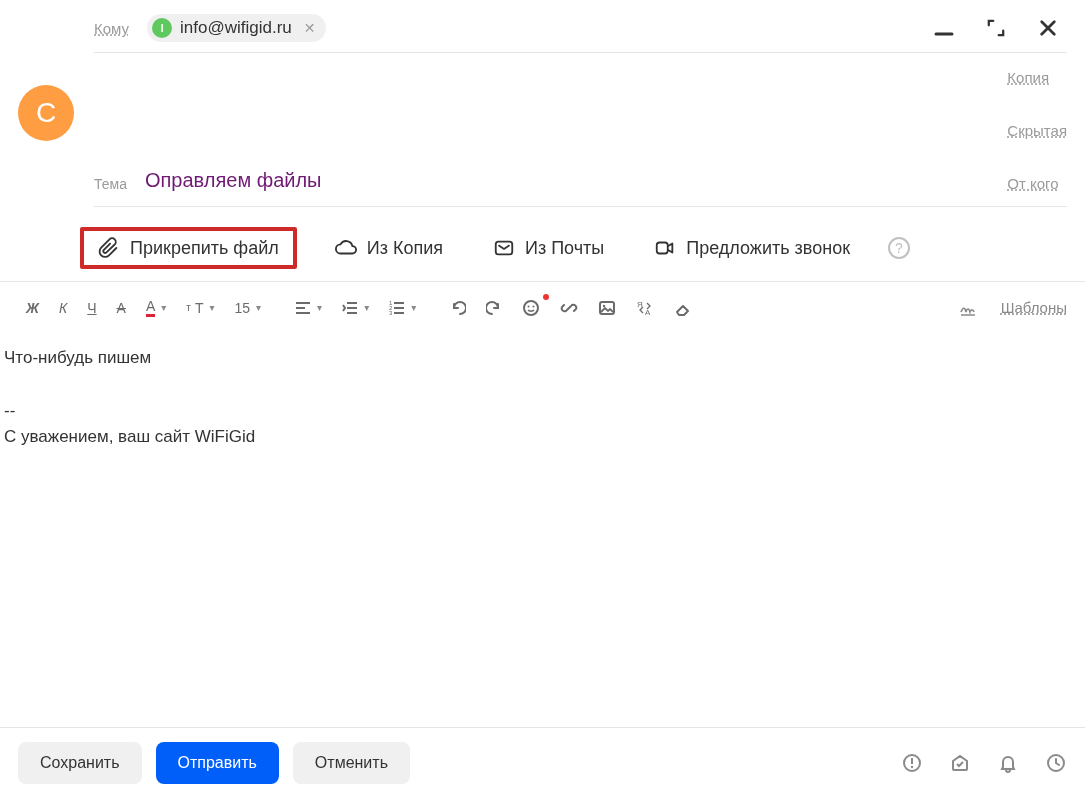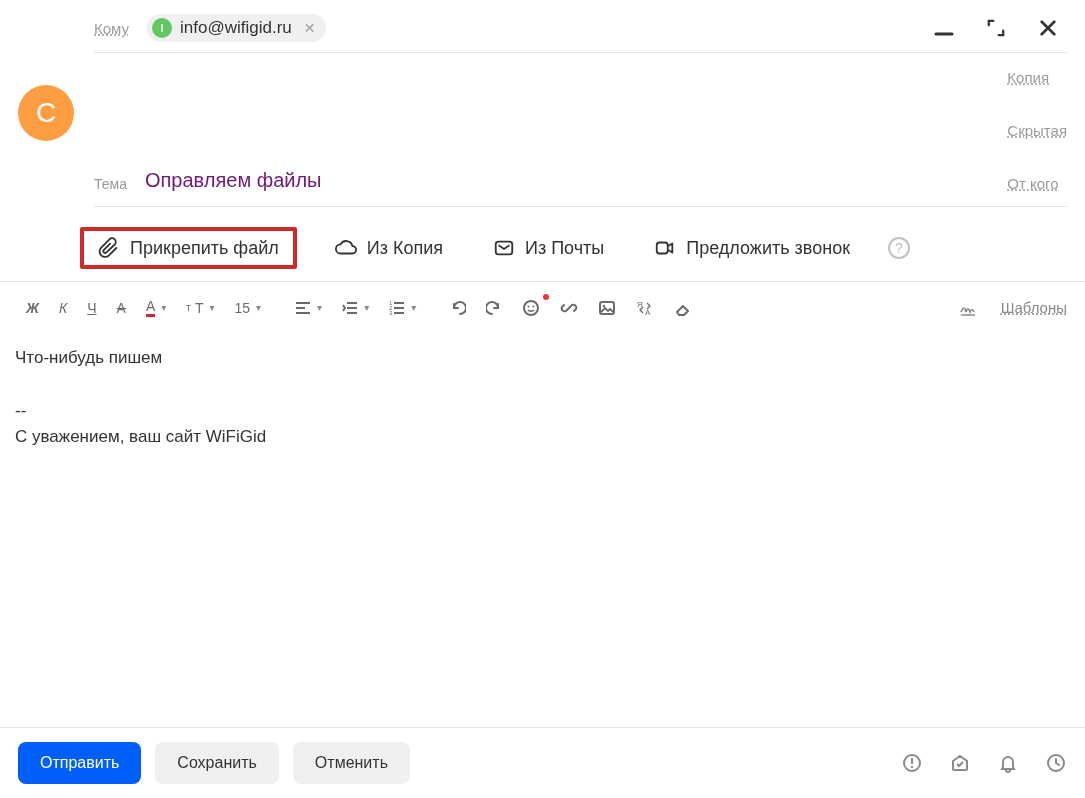--- a/index.html
+++ b/index.html
@@ -114,21 +114,21 @@
   .fb-item {
     padding: 4px 8px;
     display:flex; align-items:center; gap:4px;
     cursor:pointer;
     color:#6b6b6b;
   }
   .fb-sep { width:10px; }
   .fb-right { margin-left:auto; display:flex; align-items:center; gap:16px;text-align:right; }
   .templates-link { color:#8a8a8a; text-decoration: underline dotted; font-size:15px; }
   .editor {
-    padding: 12px 15px;
+    padding: 12px 4px;
     font-size:17px;
     line-height:1.55;
     color:#333;
   }
   .footer {
     position:absolute;
     left:0; right:0; bottom:0;
     border-top:1px solid #e5e5e5;
     display:flex;
     align-items:center;
@@ -328,22 +328,22 @@
 </div>
 
 <div class="editor">
   <div>Что-нибудь пишем</div>
   <br>
   <div>--</div>
   <div>С уважением, ваш сайт WiFiGid</div>
 </div>
 
 <div class="footer">
+  <button class="btn btn-secondary">Сохранить</button>
   <button class="btn btn-primary">Отправить</button>
-  <button class="btn btn-secondary">Сохранить</button>
   <button class="btn btn-secondary">Отменить</button>
   <div class="footer-icons">
     <span class="ficon">
       <svg width="20" height="20" viewBox="0 0 20 20">
           <circle cx="10" cy="10" r="8" fill="none" stroke="#8a8a8a" stroke-width="2"></circle>
           <line x1="10" y1="5" x2="10" y2="11" stroke="#8a8a8a" stroke-width="2"></line>
           <circle cx="10" cy="14" r="1.2" fill="#8a8a8a"></circle>
         </svg>
     </span>
     <span class="ficon">

